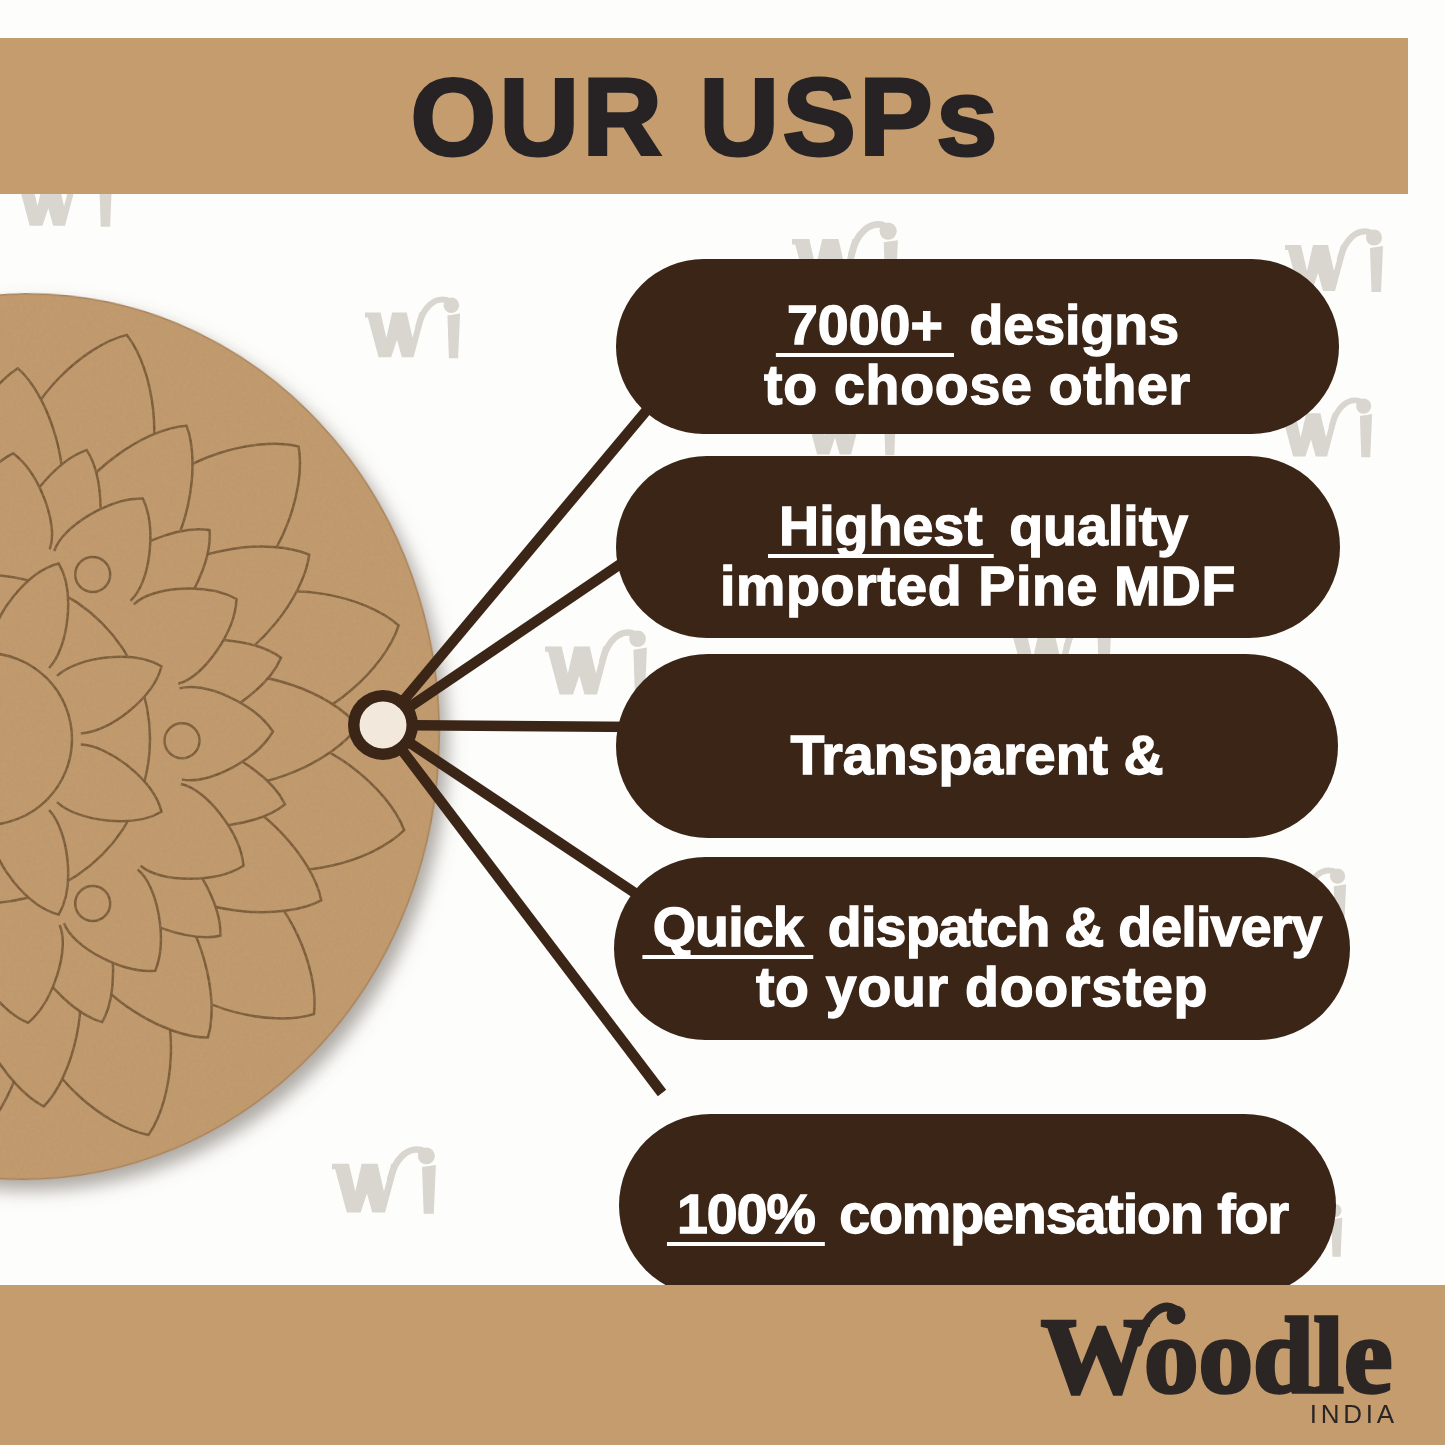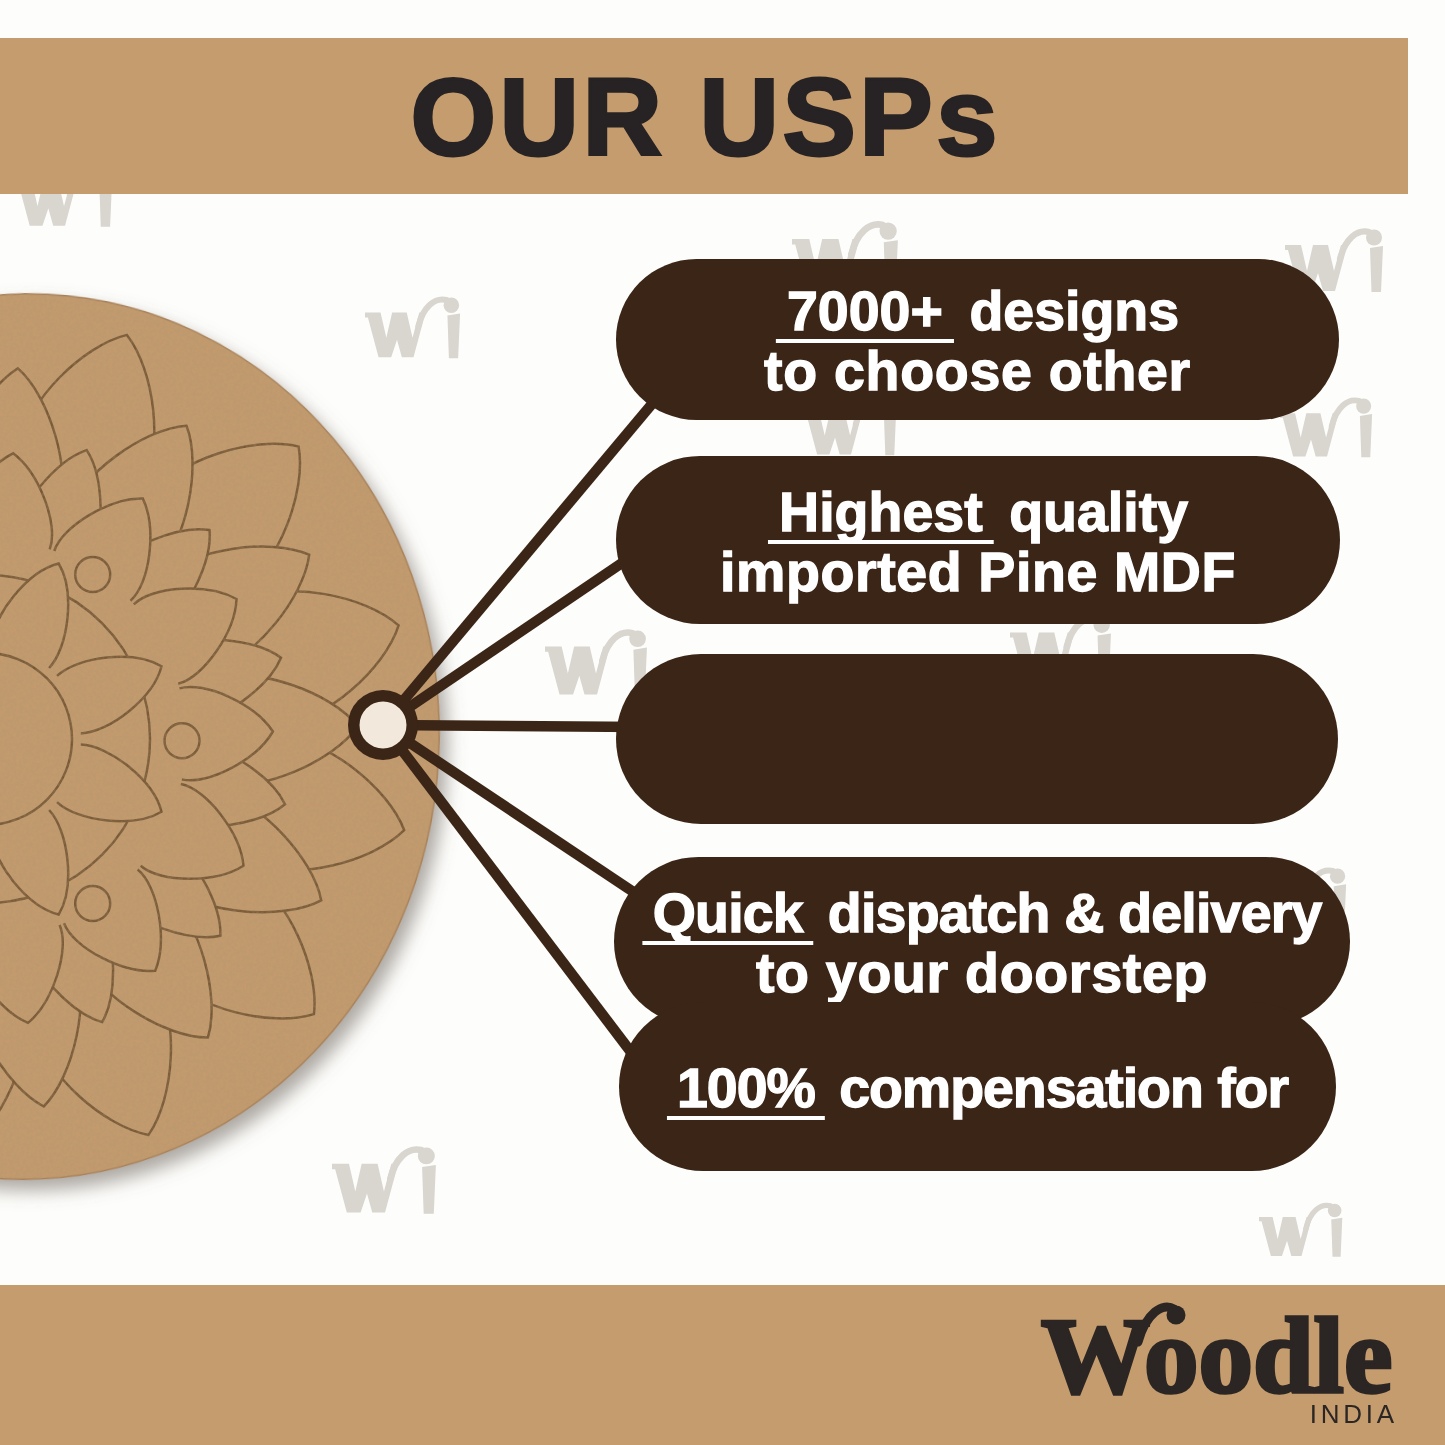--- a/index.html
+++ b/index.html
@@ -1,17 +1,17 @@
 <!DOCTYPE html>
 <html><head><meta charset="utf-8"><style>
 html,body{margin:0;padding:0;}
 body{width:1445px;height:1445px;position:relative;overflow:hidden;background:#FDFDFB;
  font-family:"Liberation Sans",sans-serif;}
 .pill{position:absolute;background:#3A2517;border-radius:200px;color:#fff;
- font-weight:bold;font-size:55.5px;line-height:60px;-webkit-text-stroke:1.3px #fff;padding-top:3px;
+ font-weight:bold;font-size:55.5px;line-height:60px;-webkit-text-stroke:1.3px #fff;padding-top:17px;
  display:flex;flex-direction:column;justify-content:center;text-align:center;}
 .pill .u{text-decoration:underline;text-decoration-thickness:4px;text-underline-offset:9px;text-decoration-skip-ink:none;}
 #title{position:absolute;top:38px;left:0;width:1408px;height:156px;background:#C59C6E;
  display:flex;align-items:center;justify-content:center;
  font-size:110px;font-weight:bold;color:#272324;letter-spacing:3.5px;text-indent:3.5px;-webkit-text-stroke:3px #272324;}
 #botban{position:absolute;top:1285px;left:0;width:1445px;height:160px;background:#C59C6E;}
 </style></head><body>
 <svg width="1445" height="1445" style="position:absolute;top:0;left:0">
 <defs>
       <g id="wi" fill="#D9D5CF" stroke="none">
@@ -120,26 +120,27 @@
 
 <div class="pill" style="left:616px;top:259px;width:723px;height:158px">
   <div><span class="u"> 7000+ </span> designs</div>
   <div style="letter-spacing:0.7px">to choose other</div>
   </div>
 <div class="pill" style="left:616px;top:456px;width:724px;height:165px">
   <div><span class="u"> Highest </span> quality</div>
   <div style="letter-spacing:0.6px">imported Pine MDF</div>
   </div>
 <div class="pill" style="left:616px;top:654px;width:722px;height:167px">
+  <div>Transparent &amp;</div>
   </div>
 <div class="pill" style="left:614px;top:857px;width:736px;height:166px">
   <div style="letter-spacing:-0.8px"><span class="u"> Quick </span> dispatch &amp; delivery</div>
   <div style="letter-spacing:0.7px">to your doorstep</div>
   </div>
-<div class="pill" style="left:619px;top:1002px;width:717px;height:166px">
+<div class="pill" style="left:619px;top:1114px;width:717px;height:166px">
   <div style="letter-spacing:-1.05px"><span class="u"> 100% </span> compensation for</div>
   </div>
 
 <div id="botban"></div>
 <svg width="1445" height="1445" style="position:absolute;top:0;left:0">
   <text x="1041" y="1392" font-family="Liberation Serif" font-weight="bold" font-size="109" fill="#2B2624" stroke="#2B2624" stroke-width="3.5">Woodle</text>
   <path d="M1138,1342 C1146,1313 1163,1302 1174,1309" fill="none" stroke="#2B2624" stroke-width="9" stroke-linecap="round"></path>
   <circle cx="1176" cy="1315" r="9.5" fill="#2B2624"></circle>
   <text x="1398" y="1423" text-anchor="end" font-family="Liberation Sans" font-size="26" letter-spacing="3.8" fill="#2B2624">INDIA</text>
 </svg>

